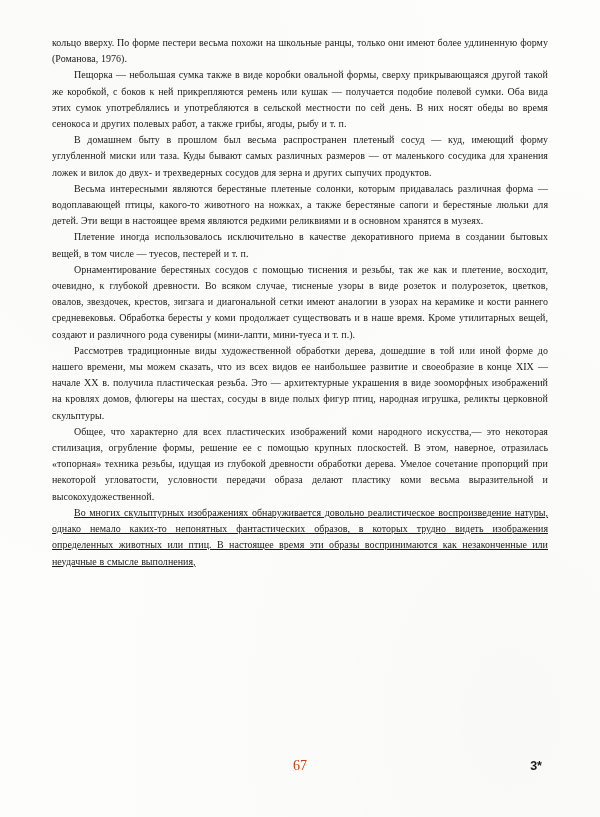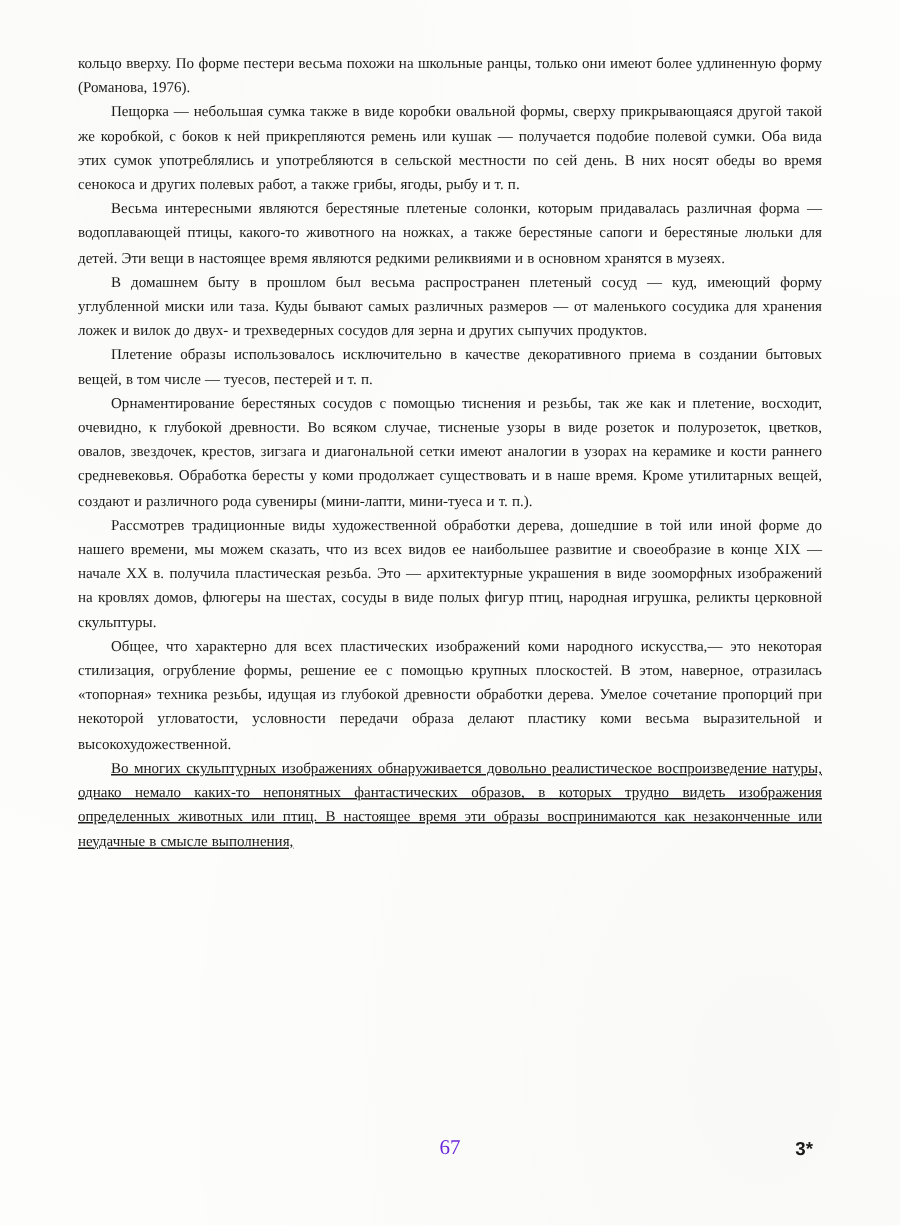--- a/index.html
+++ b/index.html
@@ -71,21 +71,21 @@
     height: 20px;
   }
 
   .page-number {
     position: absolute;
     left: 0;
     right: 0;
     text-align: center;
     font-size: 14px;
     line-height: 18px;
-    color: #6d28d9;
+    color: #c2410c;
   }
 
   .signature-mark {
     position: absolute;
     right: 6px;
     top: 0;
     font-size: 12.5px;
     line-height: 18px;
     font-weight: bold;
     font-family: "Liberation Sans", "DejaVu Sans", sans-serif;
@@ -93,23 +93,23 @@
   }
 </style>
 </head>
 <body>
 
 <div class="page">
 
   <div class="text-column">
     <p class="para no-indent">кольцо вверху. По форме пестери весьма похожи на школьные ранцы, только они имеют более удлиненную форму (Романова, 1976).</p>
     <p class="para">Пещорка — небольшая сумка также в виде коробки овальной формы, сверху прикрывающаяся другой такой же коробкой, с боков к ней прикрепляются ремень или кушак — получается подобие полевой сумки. Оба вида этих сумок употреблялись и употребляются в сельской местности по сей день. В них носят обеды во время сенокоса и других полевых работ, а также грибы, ягоды, рыбу и т. п.</p>
+    <p class="para">В домашнем быту в прошлом был весьма распространен плетеный сосуд — куд, имеющий форму углубленной миски или таза. Куды бывают самых различных размеров — от маленького сосудика для хранения ложек и вилок до двух- и трехведерных сосудов для зерна и других сыпучих продуктов.</p>
     <p class="para">Весьма интересными являются берестяные плетеные солонки, которым придавалась различная форма — водоплавающей птицы, какого-то животного на ножках, а также берестяные сапоги и берестяные люльки для детей. Эти вещи в настоящее время являются редкими реликвиями и в основном хранятся в музеях.</p>
-    <p class="para">В домашнем быту в прошлом был весьма распространен плетеный сосуд — куд, имеющий форму углубленной миски или таза. Куды бывают самых различных размеров — от маленького сосудика для хранения ложек и вилок до двух- и трехведерных сосудов для зерна и других сыпучих продуктов.</p>
-    <p class="para">Плетение образы использовалось исключительно в качестве декоративного приема в создании бытовых вещей, в том числе — туесов, пестерей и т. п.</p>
+    <p class="para">Плетение иногда использовалось исключительно в качестве декоративного приема в создании бытовых вещей, в том числе — туесов, пестерей и т. п.</p>
     <p class="para">Орнаментирование берестяных сосудов с помощью тиснения и резьбы, так же как и плетение, восходит, очевидно, к глубокой древности. Во всяком случае, тисненые узоры в виде розеток и полурозеток, цветков, овалов, звездочек, крестов, зигзага и диагональной сетки имеют аналогии в узорах на керамике и кости раннего средневековья. Обработка бересты у коми продолжает существовать и в наше время. Кроме утилитарных вещей, создают и различного рода сувениры (мини-лапти, мини-туеса и т. п.).</p>
     <p class="para">Рассмотрев традиционные виды художественной обработки дерева, дошедшие в той или иной форме до нашего времени, мы можем сказать, что из всех видов ее наибольшее развитие и своеобразие в конце XIX — начале XX в. получила пластическая резьба. Это — архитектурные украшения в виде зооморфных изображений на кровлях домов, флюгеры на шестах, сосуды в виде полых фигур птиц, народная игрушка, реликты церковной скульптуры.</p>
     <p class="para">Общее, что характерно для всех пластических изображений коми народного искусства,— это некоторая стилизация, огрубление формы, решение ее с помощью крупных плоскостей. В этом, наверное, отразилась «топорная» техника резьбы, идущая из глубокой древности обработки дерева. Умелое сочетание пропорций при некоторой угловатости, условности передачи образа делают пластику коми весьма выразительной и высокохудожественной.</p>
     <p class="para">Во многих скульптурных изображениях обнаруживается довольно реалистическое воспроизведение натуры, однако немало каких-то непонятных фантастических образов, в которых трудно видеть изображения определенных животных или птиц. В настоящее время эти образы воспринимаются как незаконченные или неудачные в смысле выполнения,</p>
   </div>
 
   <div class="footer">
     <div class="page-number">67</div>
     <div class="signature-mark">3*</div>
   </div>

